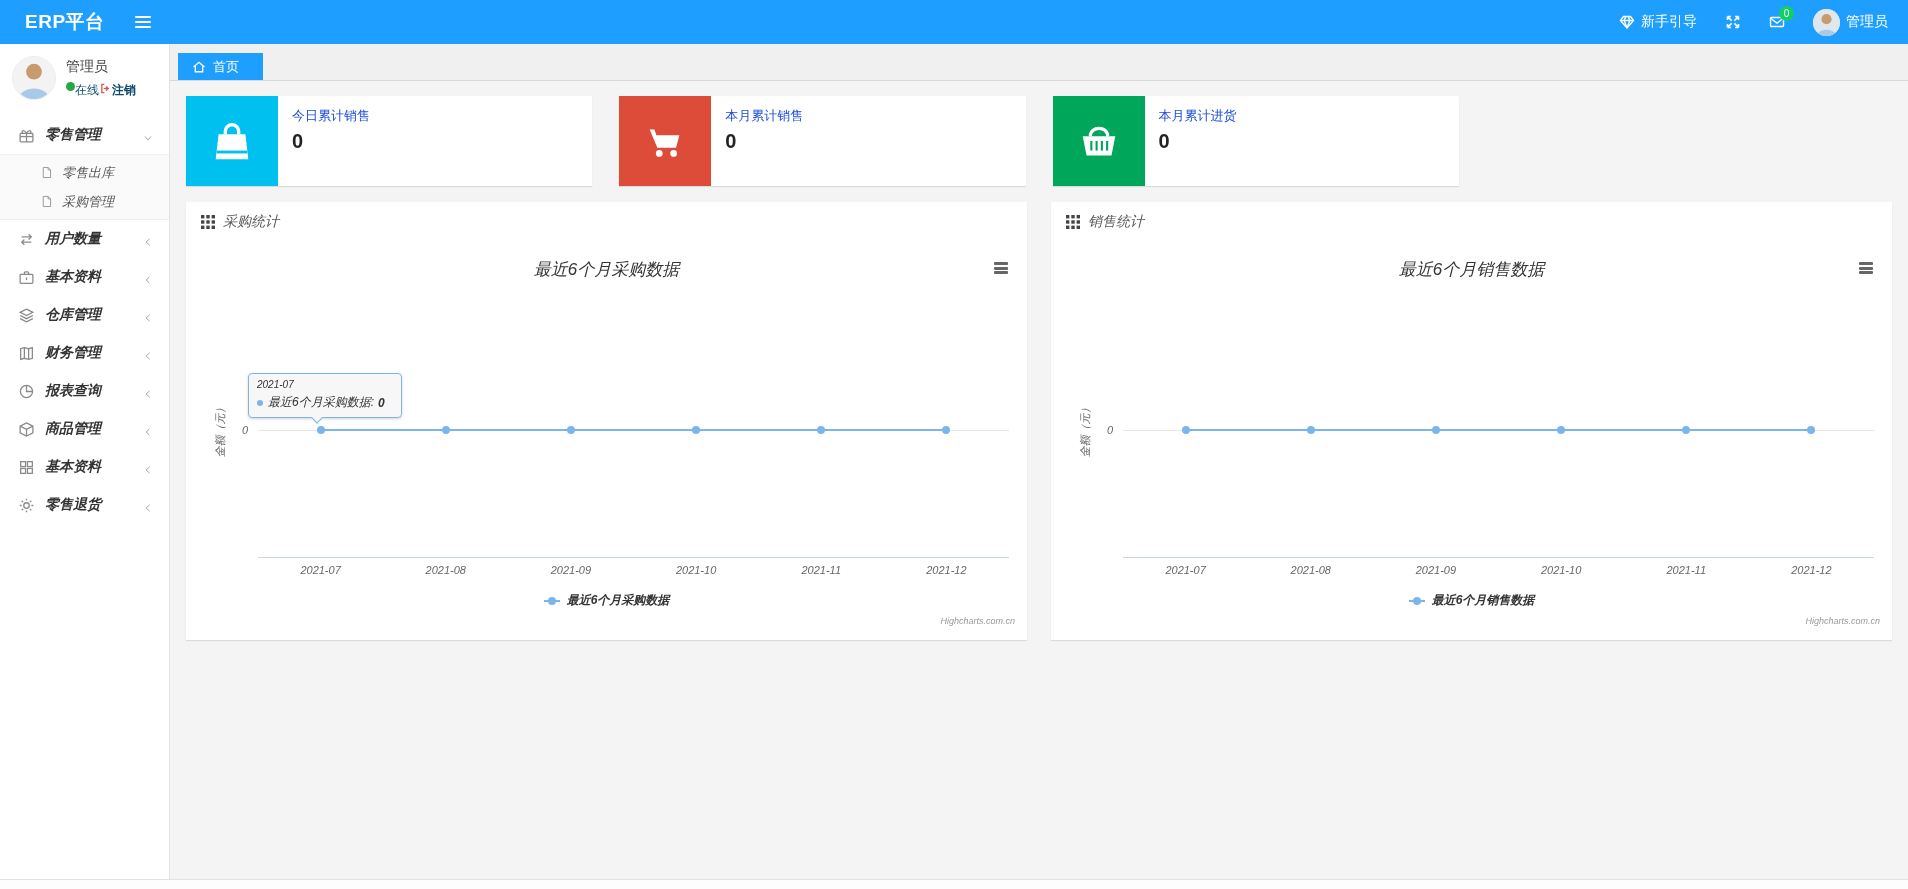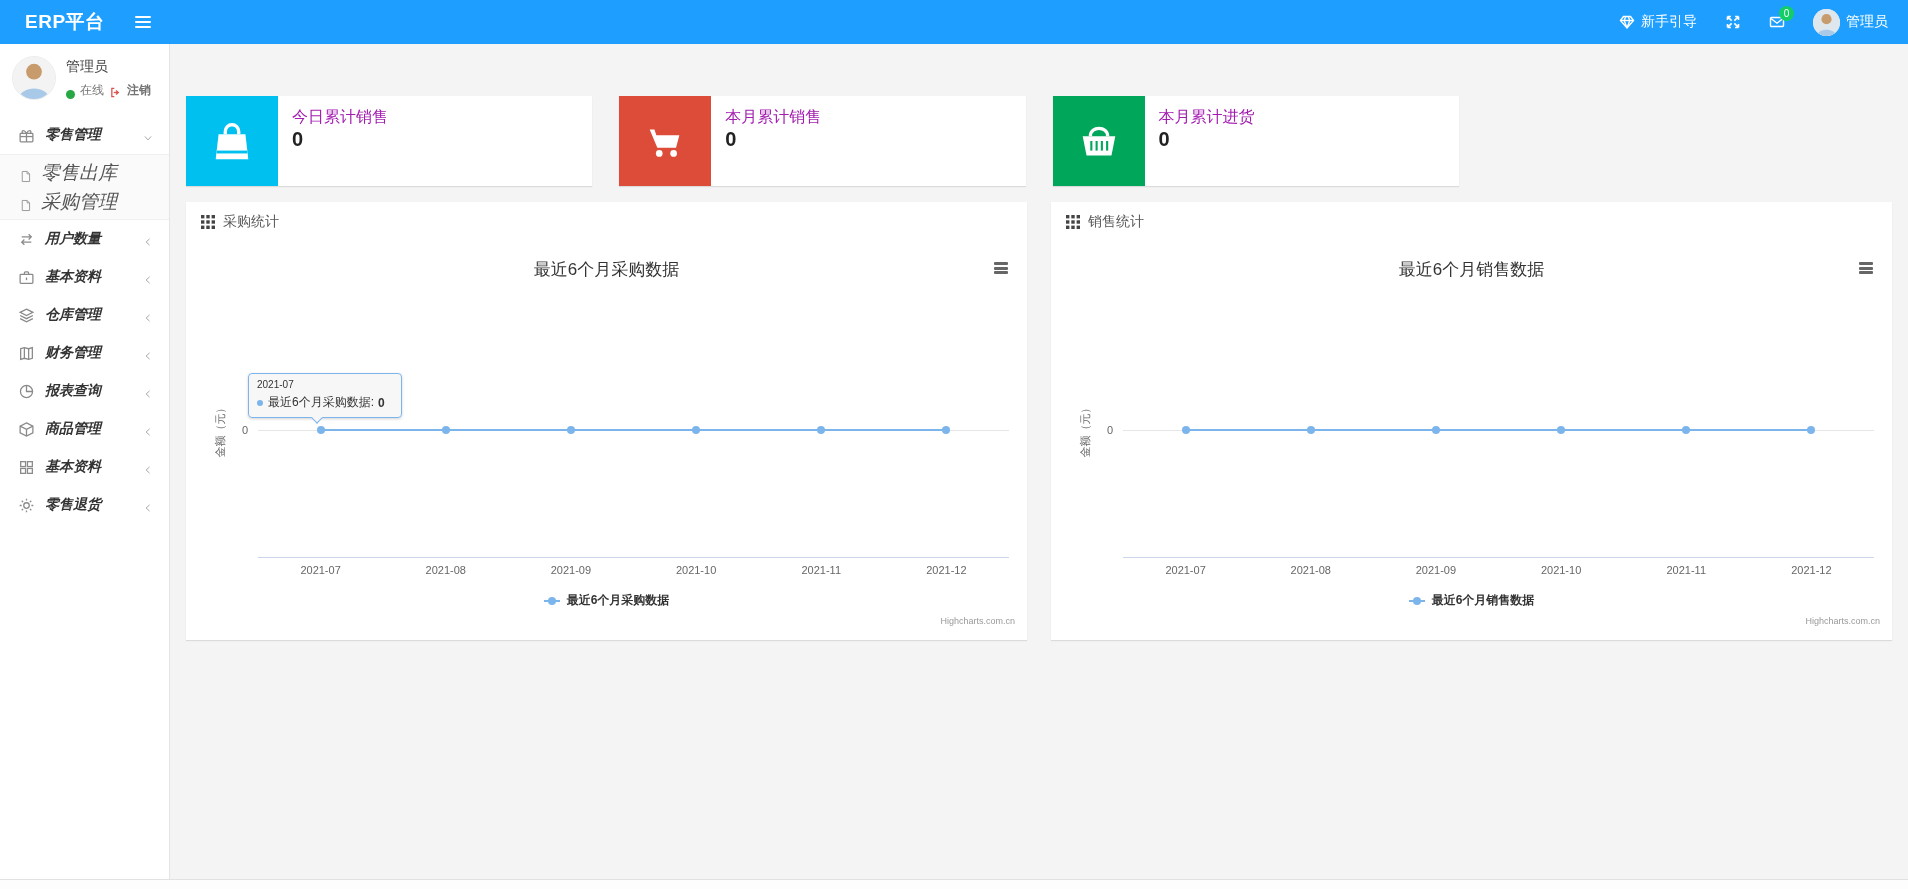--- a/index.html
+++ b/index.html
@@ -22,60 +22,60 @@
            background:#13ce66; border-radius:8px; font-size:10px; line-height:15px; text-align:center; }
   .nav-avatar { width:27px; height:27px; border-radius:50%; overflow:hidden; background:#e9eef2; }
   .nav-avatar svg, .side-avatar svg { width:100%; height:100%; display:block; }
 
   
   .sidebar { position:absolute; top:44px; left:0; bottom:10px; width:170px; background:#fff;
              border-right:1px solid #e4e4e4; z-index:20; }
   .side-user { display:flex; align-items:center; gap:10px; padding:12px 10px 14px 12px; }
   .side-avatar { width:44px; height:44px; border-radius:50%; overflow:hidden; border:1px solid #ececec; background:#f6f6f6; flex:none; }
   .side-user-name { font-size:14px; color:#444; margin-bottom:6px; }
-  .side-user-row { display:flex; align-items:flex-end; gap:5px; font-size:12px; color:#737373; }
+  .side-user-row { display:flex; align-items:flex-start; font-size:12px; color:#0c4a6e; }
   .dot-online { width:9px; height:9px; border-radius:50%; background:#28a745; display:inline-block; }
   .logout-ic { width:13px; height:13px; }
   .logout-ic svg { width:100%; height:100%; stroke:#d9534f; fill:none; stroke-width:1.6; }
   .logout-link { cursor:pointer;font-weight:bold; }
 
   .menu { margin-top:2px;font-style:italic; }
   .menu-item { position:relative; height:38px; display:flex; align-items:center; padding-left:18px;
                font-size:14px; font-weight:bold; color:#333; cursor:pointer; }
   .menu-item .mi { width:17px; height:17px; margin-right:10px; flex:none; }
   .menu-item .mi svg { width:100%; height:100%; stroke:#8a8a8a; fill:none; stroke-width:1.2; }
   .chev { position:absolute; right:16px; width:10px; height:10px; }
   .chev svg { width:100%; height:100%; stroke:#999; fill:none; stroke-width:1.4; }
   .submenu { background:#fafafa; border-top:1px solid #f0f0f0; border-bottom:1px solid #f0f0f0; padding:3px 0; }
-  .submenu-item { height:29px; display:flex; align-items:center; padding-left:19px; font-size:19px; color:#555; cursor:pointer;text-align:center; }
+  .submenu-item { height:29px; display:flex; align-items:center; padding-left:40px; font-size:13px; color:#555; cursor:pointer;text-align:center; }
   .submenu-item .mi { width:13px; height:13px; margin-right:9px; }
   .submenu-item .mi svg { width:100%; height:100%; stroke:#999; fill:none; stroke-width:1.2; }
 
   
   .tabbar { position:absolute; top:44px; left:170px; right:0; height:37px; background:#f0f0f0;
             border-bottom:1px solid #d8d8d8; display:flex; align-items:flex-end; padding-left:8px; z-index:10; }
   .tab-active { height:27px; background:#1E9FFF; color:#fff; font-size:13px; display:flex; align-items:center;
                 gap:7px; padding:0 24px 0 14px; cursor:pointer; }
   .tab-active .ti { width:14px; height:14px; }
   .tab-active .ti svg { width:100%; height:100%; stroke:#fff; fill:none; stroke-width:1.5; }
 
   
   .content { position:absolute; top:81px; left:170px; right:0; bottom:10px; background:#f4f4f4; padding:15px 16px; overflow:hidden; }
   .cards { display:grid; grid-template-columns:repeat(4,1fr); gap:27px; margin-bottom:16px; }
   .card { background:#fff; height:90px; display:flex; box-shadow:0 1px 1px rgba(0,0,0,.10); }
   .card-icon { width:92px; flex:none; display:flex; align-items:center; justify-content:center; }
   .card-icon svg { width:46px; height:46px; }
   .c-aqua { background:#00c0ef; } .c-red { background:#dd4b39; }
   .c-green { background:#00a65a; } .c-orange { background:#f39c12; }
   .card-body { padding:11px 14px; }
-  .card-label { font-size:16px; color:#a21caf; }
+  .card-label { font-size:13px; color:#1d4ed8; margin-bottom:5px; }
   .card-value { font-size:20px; font-weight:bold; color:#222; }
 
   
-  .charts { display:grid; grid-template-columns:repeat(2,1fr); gap:24px; }
+  .charts { display:grid; grid-template-columns:repeat(2,1fr); gap:24px;font-style:italic; }
   .panel { background:#fff; height:438px; box-shadow:0 1px 1px rgba(0,0,0,.10); }
   .panel-hd { height:40px; display:flex; align-items:center; gap:8px; padding:0 15px; }
   .grid9 { width:14px; height:14px; }
   .grid9 svg { width:100%; height:100%; }
   .panel-title { font-size:14px; color:#595959; }
   .chart-body { position:relative; height:398px; }
   .c-title { position:absolute; top:16px; left:0; right:0; text-align:center; font-size:17px; color:#333; }
   .c-menu { position:absolute; top:18px; right:16px; width:20px; height:16px; display:flex; flex-direction:column;
             justify-content:space-between; padding:2px 3px; cursor:pointer; }
   .c-menu i { height:3px; background:#666; border-radius:1px; }
@@ -350,20 +350,31 @@
         <span>零售退货</span>
         <span class="chev">
           <svg viewBox="0 0 16 16">
               <polyline points="10.5,3 5,8 10.5,13"></polyline>
             </svg>
         </span>
       </div>
     </nav>
   </aside>
 
+  <div class="tabbar">
+    <div class="tab-active">
+      <span class="ti">
+        <svg viewBox="0 0 16 16">
+            <path d="M1.8 8 L8 2.6 L14.2 8"></path>
+            <path d="M3.8 7 V13.4 H12.2 V7"></path>
+          </svg>
+      </span>
+      <span>首页</span>
+    </div>
+  </div>
 
   <main class="content">
 
     <div class="cards">
       <div class="card">
         <div class="card-icon c-aqua">
           <svg viewBox="0 0 48 48">
               <path d="M10 17 h28 l3 26 H7 Z" fill="#fff"></path>
               <rect x="8" y="34" width="32" height="3" fill="#00c0ef"></rect>
               <path d="M17 17 v-3 a7 7 0 0 1 14 0 v3" fill="none" stroke="#fff" stroke-width="3.5"></path>

